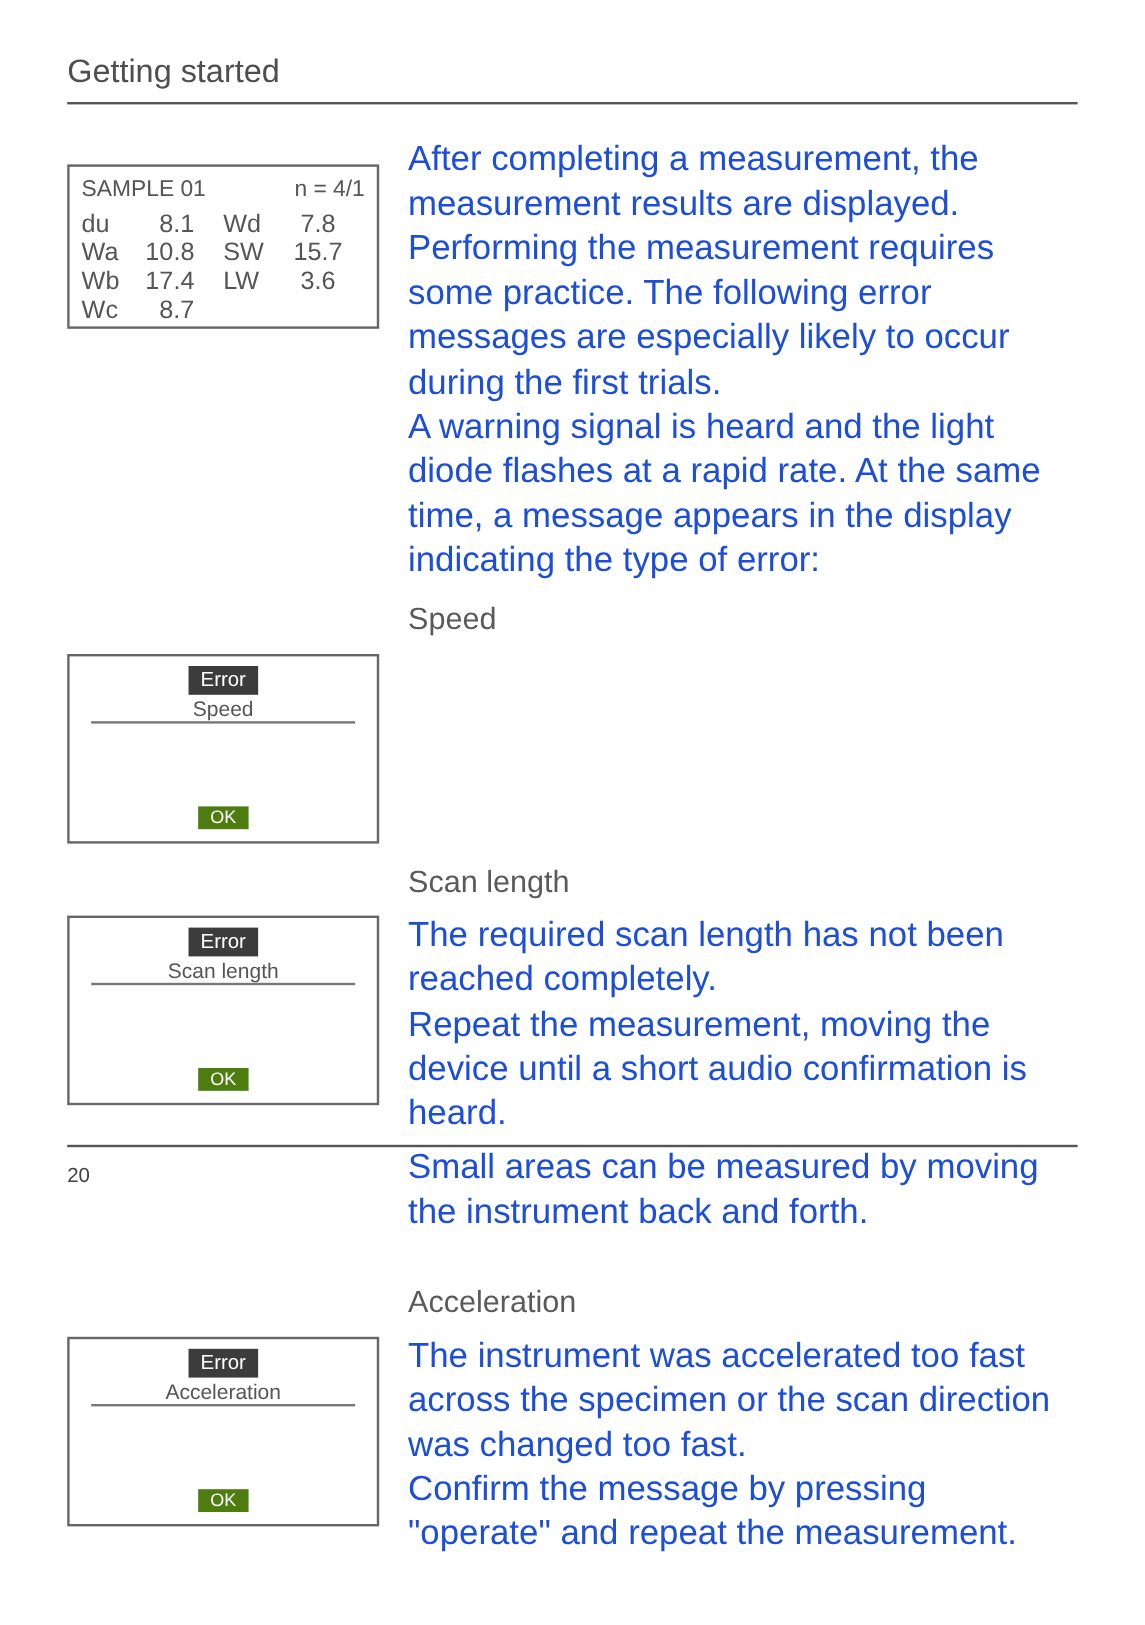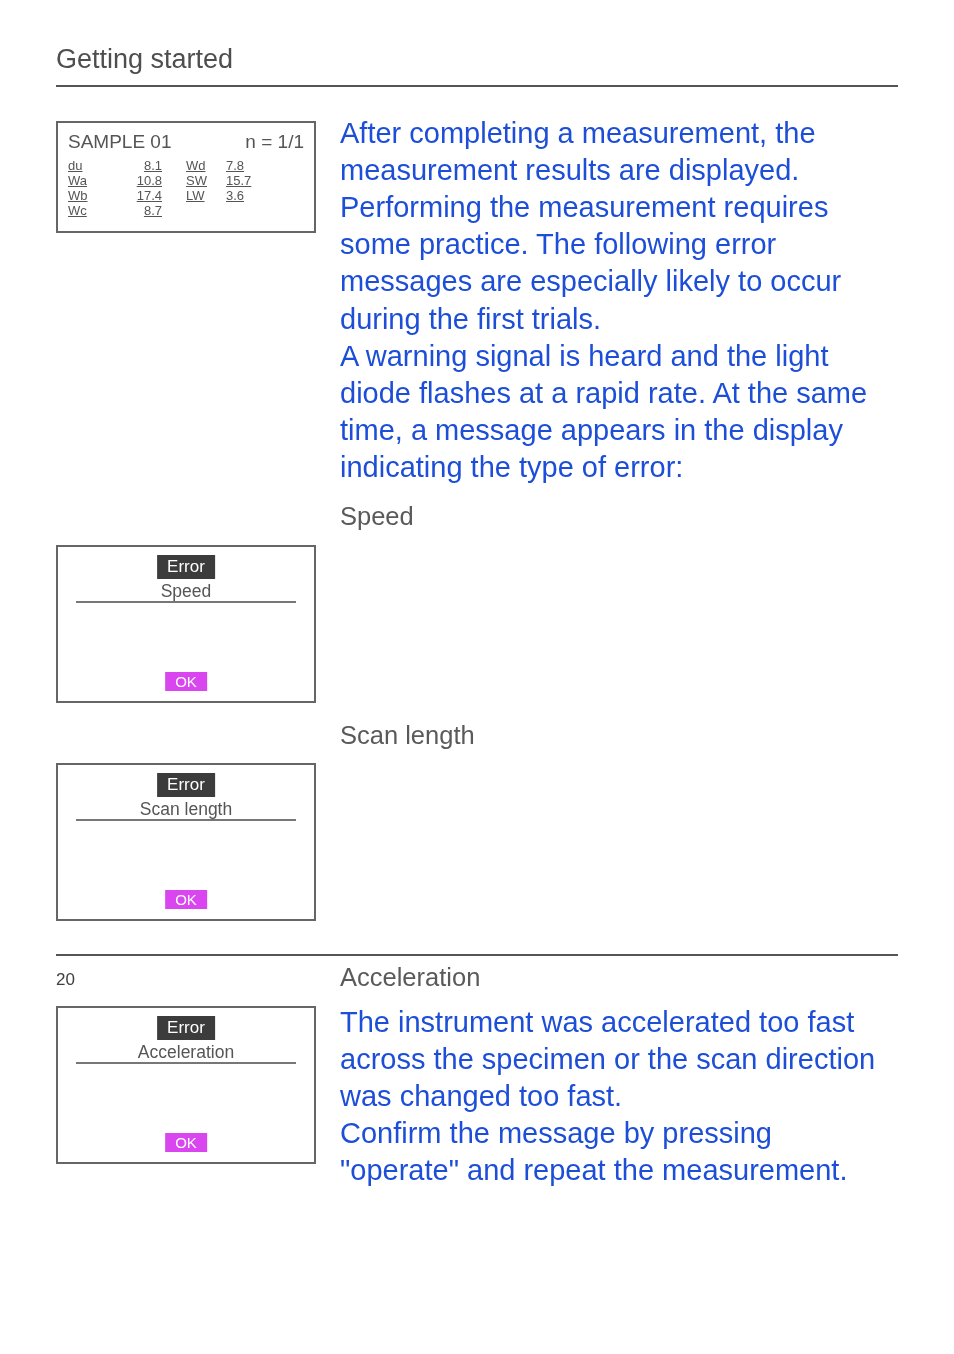--- a/index.html
+++ b/index.html
@@ -9,56 +9,56 @@
   .header-rule { border: none; border-top: 2px solid #555; margin-bottom: 28px; }
   .footer-rule { position: absolute; left: 56px; right: 56px; bottom: 68px; border: none; border-top: 2px solid #555; }
   .page-number { position: absolute; left: 56px; bottom: 34px; font-size: 17px; color: #404040; }
 
   .content { display: block; }
   .row { display: flex; align-items: flex-start; margin-bottom: 4px; }
   .left-col { width: 260px; flex: 0 0 260px; margin-right: 24px; }
   .right-col { flex: 1; font-size: 29px; line-height: 1.28; color: #1d4ed8; }
 
   
-  .sample-box { border: 2px solid #666; padding: 8px 10px 12px 10px; font-family: Arial, Helvetica, sans-serif; color: #555; margin-top: 6px; }
+  .sample-box { border: 2px solid #666; padding: 8px 10px 0 10px; font-family: Arial, Helvetica, sans-serif; color: #555; margin-top: 22px; }
   .sample-title-row { display: flex; justify-content: space-between; font-size: 19px; margin-bottom: 6px; }
-  .sample-grid { display: flex; font-size: 13px; line-height: 1.15; text-decoration: underline; }
+  .sample-grid { display: flex; font-size: 21px; line-height: 1.15; }
   .sg-col { display: flex; flex-direction: column; }
   .sg-col.label1 { width: 40px; }
   .sg-col.val1 { width: 54px; text-align: right; }
   .sg-col.gap { width: 24px; }
   .sg-col.label2 { width: 40px; }
-  .sg-col.val2 { flex: 1; text-align: left; }
+  .sg-col.val2 { flex: 1; text-align: center; }
 
   
   .error-box { border: 2px solid #666; height: 158px; position: relative; margin-top: 2px; }
   .error-badge { display: inline-block; background: #3c3c3c; color: #fff; font-size: 17px; padding: 2px 10px; position: absolute; left: 50%; top: 8px; transform: translateX(-50%); }
   .error-rule { position: absolute; left: 18px; right: 18px; top: 54px; border-top: 2px solid #777; }
   .error-type { position: absolute; width: 100%; text-align: center; top: 34px; font-size: 17.5px; color: #555; }
-  .ok-badge { display: inline-block; background: #d946ef; color: #fff; font-size: 15px; padding: 1px 10px; position: absolute; left: 50%; bottom: 10px; transform: translateX(-50%); }
+  .ok-badge { display: inline-block; background: #4d7c0f; color: #fff; font-size: 15px; padding: 1px 10px; position: absolute; left: 50%; bottom: 10px; transform: translateX(-50%); }
 
   .section-title { font-size: 25.5px; color: #5a5a5a; margin: 10px 0 6px 0; }
   .spacer-sm { height: 8px; }
 </style>
 </head>
 <body>
 
 <div class="page">
 
   <div class="header-title">Getting started</div>
   <hr class="header-rule">
 
   <div class="content">
 
     <div class="row">
       <div class="left-col">
         <div class="sample-box">
           <div class="sample-title-row">
             <span>SAMPLE  01</span>
-            <span>n  =  1/1</span>
+            <span>n  =  4/1</span>
           </div>
           <div class="sample-grid">
             <div class="sg-col label1">
               <span>du</span>
               <span>Wa</span>
               <span>Wb</span>
               <span>Wc</span>
             </div>
             <div class="sg-col val1">
               <span>8.1</span>
@@ -107,20 +107,26 @@
 
     <div class="row">
       <div class="left-col">
         <div class="error-box">
           <span class="error-badge">Error</span>
           <div class="error-type">Scan length</div>
           <div class="error-rule"></div>
           <span class="ok-badge">OK</span>
         </div>
       </div>
+      <div class="right-col">
+        <div style="white-space: pre-line;">The required scan length has not been reached completely.
+Repeat the measurement, moving the device until a short audio confirmation is heard.</div>
+        <div class="spacer-sm"></div>
+        <div>Small areas can be measured by moving the instrument back and forth.</div>
+      </div>
     </div>
 
     <div class="row" style="margin-top:30px;">
       <div class="left-col"></div>
       <div class="right-col section-title">Acceleration</div>
     </div>
 
     <div class="row">
       <div class="left-col">
         <div class="error-box">

